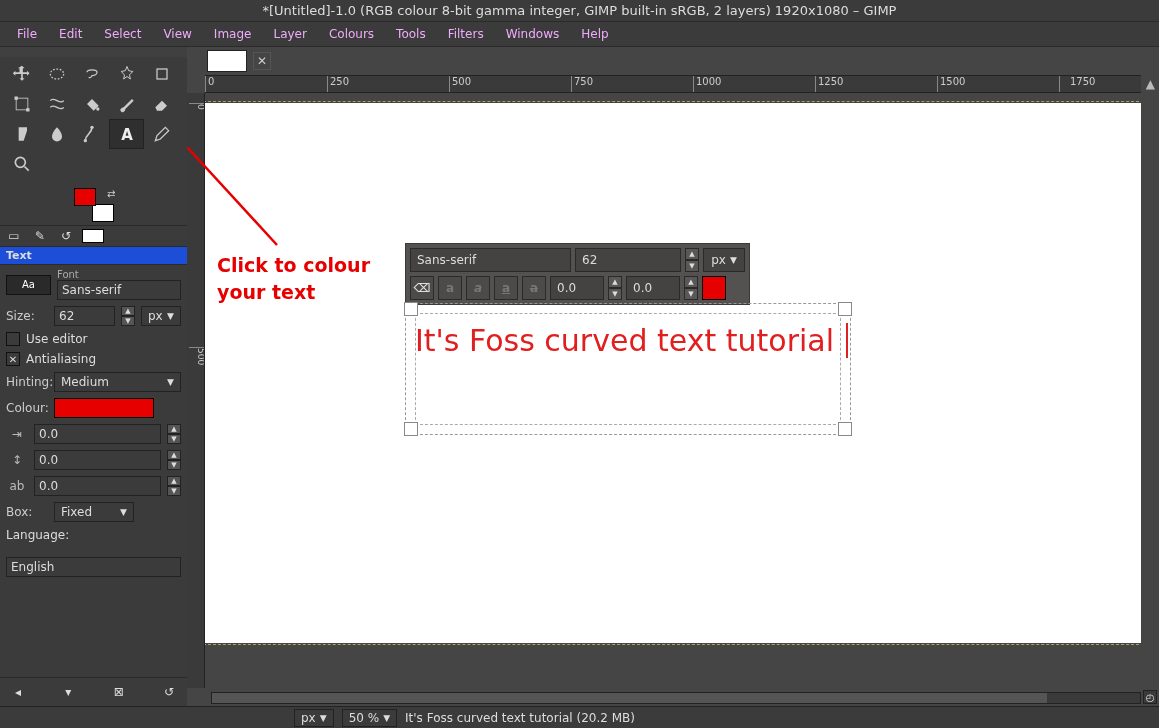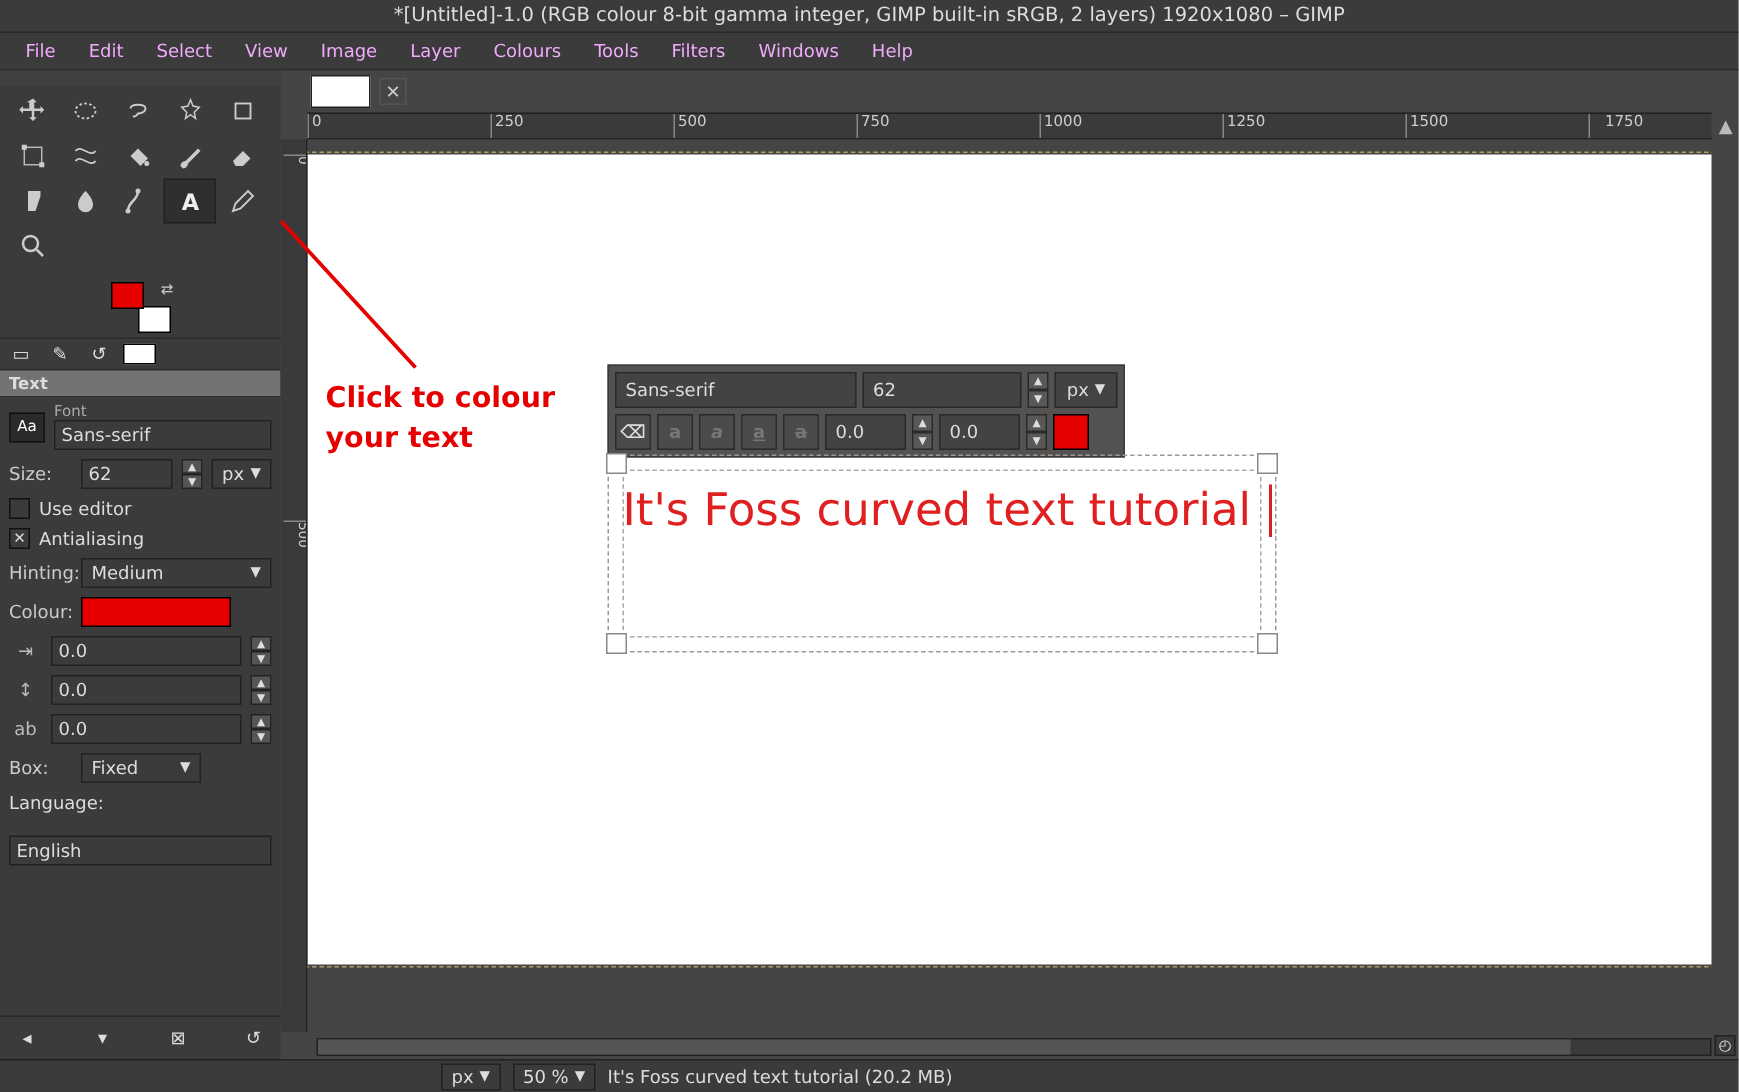--- a/index.html
+++ b/index.html
@@ -52,41 +52,41 @@
 .colorbox { display:flex; align-items:center; justify-content:center; height:40px; margin-top:4px;}
 .fg-bg { position: relative; width: 40px; height: 34px; }
 .fg-bg .bg { position:absolute; right:0; bottom:0; width:22px; height:18px; background:#fff; border:1px solid #000;}
 .fg-bg .fg { position:absolute; left:0; top:0; width:22px; height:18px; background:#e60000; border:1px solid #000;}
 .swap-arrow { position:absolute; right:-2px; top:0; font-size:10px; color:#ccc;}
 
 .tab-strip { display:flex; align-items:center; height:22px; border-top:1px solid #2a2a2a; border-bottom:1px solid #2a2a2a; padding:0 4px; gap:6px;}
 .tab-strip .ic { width:20px; height:16px; display:flex; align-items:center; justify-content:center;}
 .tab-strip .pal { width:22px; height:14px; background:#fff; border:1px solid #000;}
 
-.opts-title { background:#737373; padding:2px 6px; font-weight:bold; font-size:11px; border-bottom:1px solid #2a2a2a;}
+.opts-title { background:#1d4ed8; padding:2px 6px; font-weight:bold; font-size:11px; border-bottom:1px solid #2a2a2a;}
 .opts { padding:4px 6px; display:flex; flex-direction:column; gap:6px; }
 .row { display:flex; align-items:center; gap:6px; }
 .lbl { width:42px; color:#ccc; }
 .field {
   flex:1; height:20px; background:#3b3b3b; border:1px solid #222;
   color:#ddd; padding:0 4px; display:flex; align-items:center; justify-content:space-between;
 }
 .spin { width:14px; display:flex; flex-direction:column; }
 .spin .s { height:10px; background:#555; border:1px solid #222; font-size:7px; text-align:center; line-height:8px; cursor:pointer;}
 .select { height:20px; background:#3b3b3b; border:1px solid #222; display:flex; align-items:center; justify-content:space-between; padding:0 6px; cursor:pointer; min-width:40px;}
 .chk { width:14px; height:14px; border:1px solid #111; background:#3b3b3b; display:inline-flex; align-items:center; justify-content:center; font-size:10px;}
 .color-swatch { width:100px; height:20px; background:#e60000; border:1px solid #000; cursor:pointer;}
 .justify-row { display:flex; gap:0; }
 .justify-row .jb { width:23px; height:20px; border:1px solid #222; background:#444; display:flex; align-items:center; justify-content:center; cursor:pointer;}
 .justify-row .jb.sel { background:#333; border-color:#000;}
 .sp-row .ic { width:22px; display:flex; align-items:center; justify-content:center; color:#bbb;}
 .sp-row .num { flex:1; height:20px; background:#3b3b3b; border:1px solid #222; padding:0 4px; display:flex; align-items:center;}
 .bottom-icons { margin-top:auto; display:flex; justify-content:space-between; padding:4px 6px; border-top:1px solid #2a2a2a;}
 .bottom-icons .bic { width:24px; height:20px; display:flex; align-items:center; justify-content:center; cursor:pointer;}
-.Aa-badge { width:24px; height:20px; background:#2a2a2a; color:#fff; font-size:10px; display:flex; align-items:center; justify-content:center; border:1px solid #111;}
+.Aa-badge { width:45px; height:20px; background:#2a2a2a; color:#fff; font-size:10px; display:flex; align-items:center; justify-content:center; border:1px solid #111;}
 
 
 .canvas-wrap { flex:1; position:relative; background:#454545; overflow:hidden;}
 .doc-tabs { height:28px; display:flex; align-items:center; padding-left:20px; gap:6px;}
 .doc-tabs .thumb { width:40px; height:22px; background:#fff; border:1px solid #222;}
 .doc-tabs .closeb { width:18px; height:18px; border:1px solid #555; color:#ccc; display:flex; align-items:center; justify-content:center; cursor:pointer;}
 
 .ruler-h {
   position:absolute; top:28px; left:18px; right:18px; height:18px;
   background:#3a3a3a; border-top:1px solid #222; border-bottom:1px solid #222;

